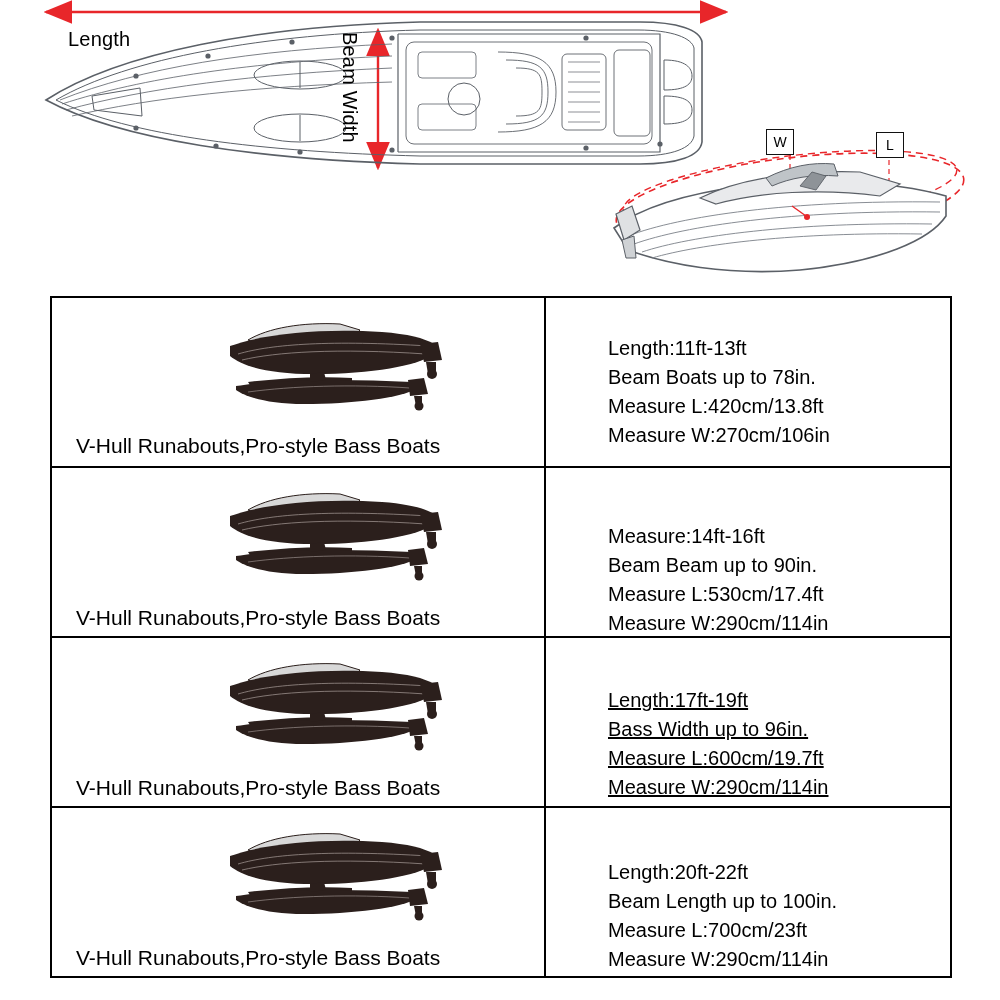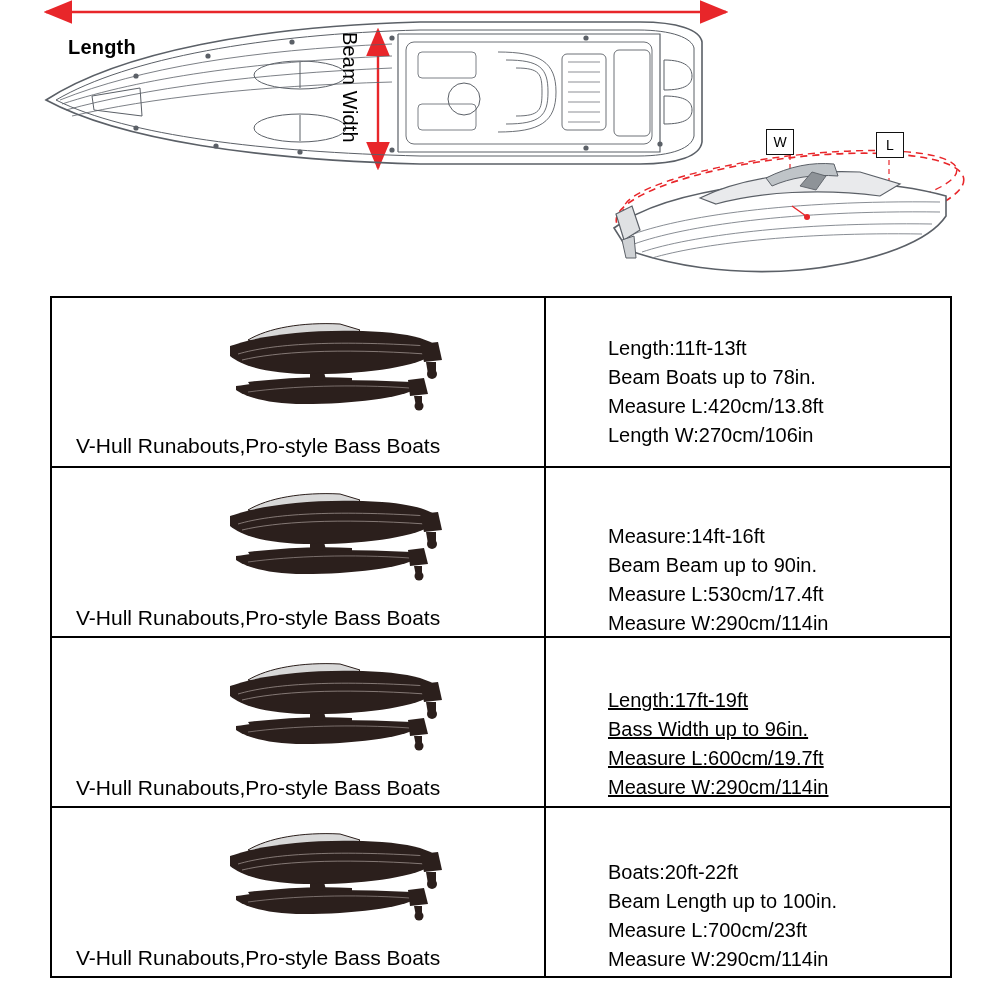--- a/index.html
+++ b/index.html
@@ -27,24 +27,23 @@
     position: absolute;
     left: 0;
     top: 0;
     width: 1000px;
     height: 292px;
   }
 
   .label-length {
     position: absolute;
     left: 68px;
-    top: 36px;
+    top: 28px;
     font-size: 20px;
     letter-spacing: .2px;
-    font-weight: bold;
   }
   .label-beam {
     position: absolute;
     left: 338px;
     top: 32px;
     font-size: 20px;
     writing-mode: vertical-rl;
     text-orientation: mixed;
     height: 140px;
     letter-spacing: .2px;
@@ -257,21 +256,21 @@
             <circle cx="367" cy="68" r="4.5" fill="#2b1f1c"></circle>
           </g>
         </svg>
         <div class="row-caption">V-Hull Runabouts,Pro-style Bass Boats</div>
       </td>
       <td class="col-txt">
         <div class="spec-text">
           <div>Length:11ft-13ft</div>
           <div>Beam Boats up to 78in.</div>
           <div>Measure L:420cm/13.8ft</div>
-          <div>Length W:270cm/106in</div>
+          <div>Measure W:270cm/106in</div>
         </div>
       </td>
     </tr>
 
     <tr class="r2">
       <td class="col-img">
         <svg class="boat-art" viewBox="0 0 492 118">
           <g>
             <path d="M196,36 C216,24 250,18 288,20 L308,26 L300,34 C266,30 232,32 208,40 Z" fill="#d8d8d8" stroke="#2b1f1c" stroke-width="1"></path>
             <path d="M178,42 C212,30 268,24 330,28 C356,30 372,34 382,40
@@ -374,21 +373,21 @@
             <path d="M258,36 L272,34 L274,42 L258,44 Z" fill="#2b1f1c"></path>
             <path d="M356,42 L372,40 L376,56 L358,58 Z" fill="#2b1f1c"></path>
             <path d="M362,58 L370,58 L370,68 L364,68 Z" fill="#2b1f1c"></path>
             <circle cx="367" cy="68" r="4.5" fill="#2b1f1c"></circle>
           </g>
         </svg>
         <div class="row-caption">V-Hull Runabouts,Pro-style Bass Boats</div>
       </td>
       <td class="col-txt">
         <div class="spec-text">
-          <div>Boats:20ft-22ft</div>
+          <div>Length:20ft-22ft</div>
           <div>Beam Length up to 100in.</div>
           <div>Measure L:700cm/23ft</div>
           <div>Measure W:290cm/114in</div>
         </div>
       </td>
     </tr>
   </tbody>
     </table>
 
 </div>

